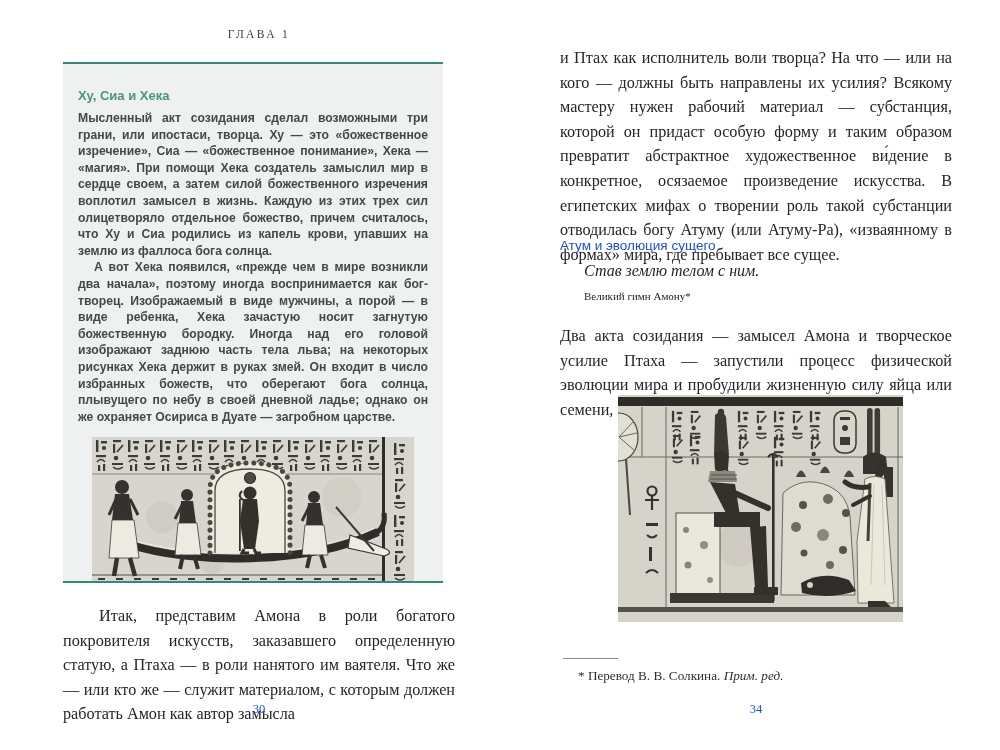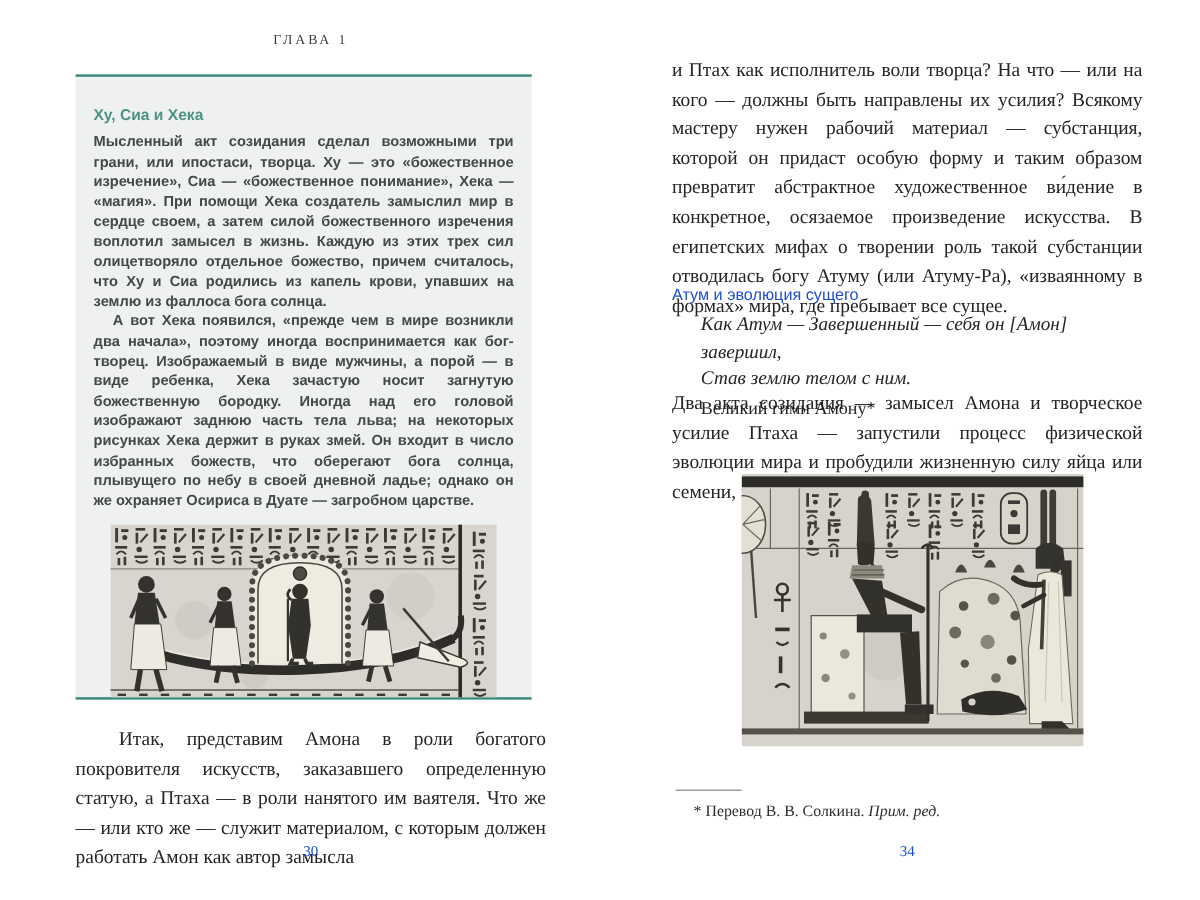--- a/index.html
+++ b/index.html
@@ -25,21 +25,21 @@
   .body-par{position:absolute;font-size:16.2px;line-height:24.6px;text-align:justify;color:#252525;}
   #left-body{left:63px;top:604px;width:392px;text-indent:36px;}
   #right-body-1{left:560px;top:46px;width:392px;}
   #right-body-2{left:560px;top:324px;width:392px;}
 
   
   #right-section{position:absolute;left:560px;top:238px;width:392px;}
   .section-heading{font-family:"Liberation Sans",sans-serif;font-weight:400;font-size:13.5px;
                    color:#1d4ed8;margin:0 0 7px 0;}
   .quote-line{font-style:italic;font-size:16px;line-height:22.5px;margin-left:24px;color:#252525;}
-  .quote-attribution{font-size:15px;line-height:22px;margin-left:24px;margin-top:2px;color:#252525;}
+  .quote-attribution{font-size:11px;line-height:22px;margin-left:24px;margin-top:2px;color:#252525;}
 
   .figure-right{position:absolute;left:618px;top:395px;}
   .caption-right{position:absolute;left:563px;top:631px;width:385px;text-align:center;
                  font-family:"Liberation Sans",sans-serif;font-size:12px;color:#3f4243;}
 
   .footnote-rule{position:absolute;left:563px;top:658px;width:55px;height:0;
                  border-top:1px solid #888888;}
   .footnote{position:absolute;left:563px;top:668px;width:390px;font-size:13.2px;color:#2d2d2d;
             padding-left:15px;box-sizing:border-box;}
   .footnote .note{font-style:italic;}
@@ -189,21 +189,20 @@
     </svg>
 
   </div>
 
   <div class="body-par" id="left-body">Итак, представим Амона в роли богатого покровителя искусств, заказавшего определенную статую, а Птаха — в роли нанятого им ваятеля. Что же — или кто же — служит материалом, с которым должен работать Амон как автор замысла</div>
 
   <div class="body-par" id="right-body-1">и Птах как исполнитель воли творца? На что — или на кого — должны быть направлены их усилия? Всякому мастеру нужен рабочий материал — субстанция, которой он придаст особую форму и таким образом превратит абстрактное художественное ви́дение в конкретное, осязаемое произведение искусства. В египетских мифах о творении роль такой субстанции отводилась богу Атуму (или Атуму-Ра), «изваянному в формах» мира, где пребывает все сущее.</div>
 
   <div id="right-section">
     <div class="section-heading">Атум и эволюция сущего</div>
-    <div class="quote-line">Как Атум — Завершенный — себя он [Амон] завершил,</div>
     <div class="quote-line">Став землю телом с ним.</div>
     <div class="quote-attribution">Великий гимн Амону*</div>
   </div>
 
   <div class="body-par" id="right-body-2">Два акта созидания — замысел Амона и творческое усилие Птаха — запустили процесс физической эволюции мира и пробудили жизненную силу яйца или семени, плавающего</div>
 
   <svg class="figure-right" width="285" height="227" viewBox="0 0 285 227">
     <rect x="0" y="0" width="285" height="227" fill="#d6d3cb"></rect>
     <circle cx="120" cy="150" r="22" fill="#cac7be" opacity="0.6"></circle>
     <circle cx="230" cy="170" r="16" fill="#cdcac1" opacity="0.6"></circle>

